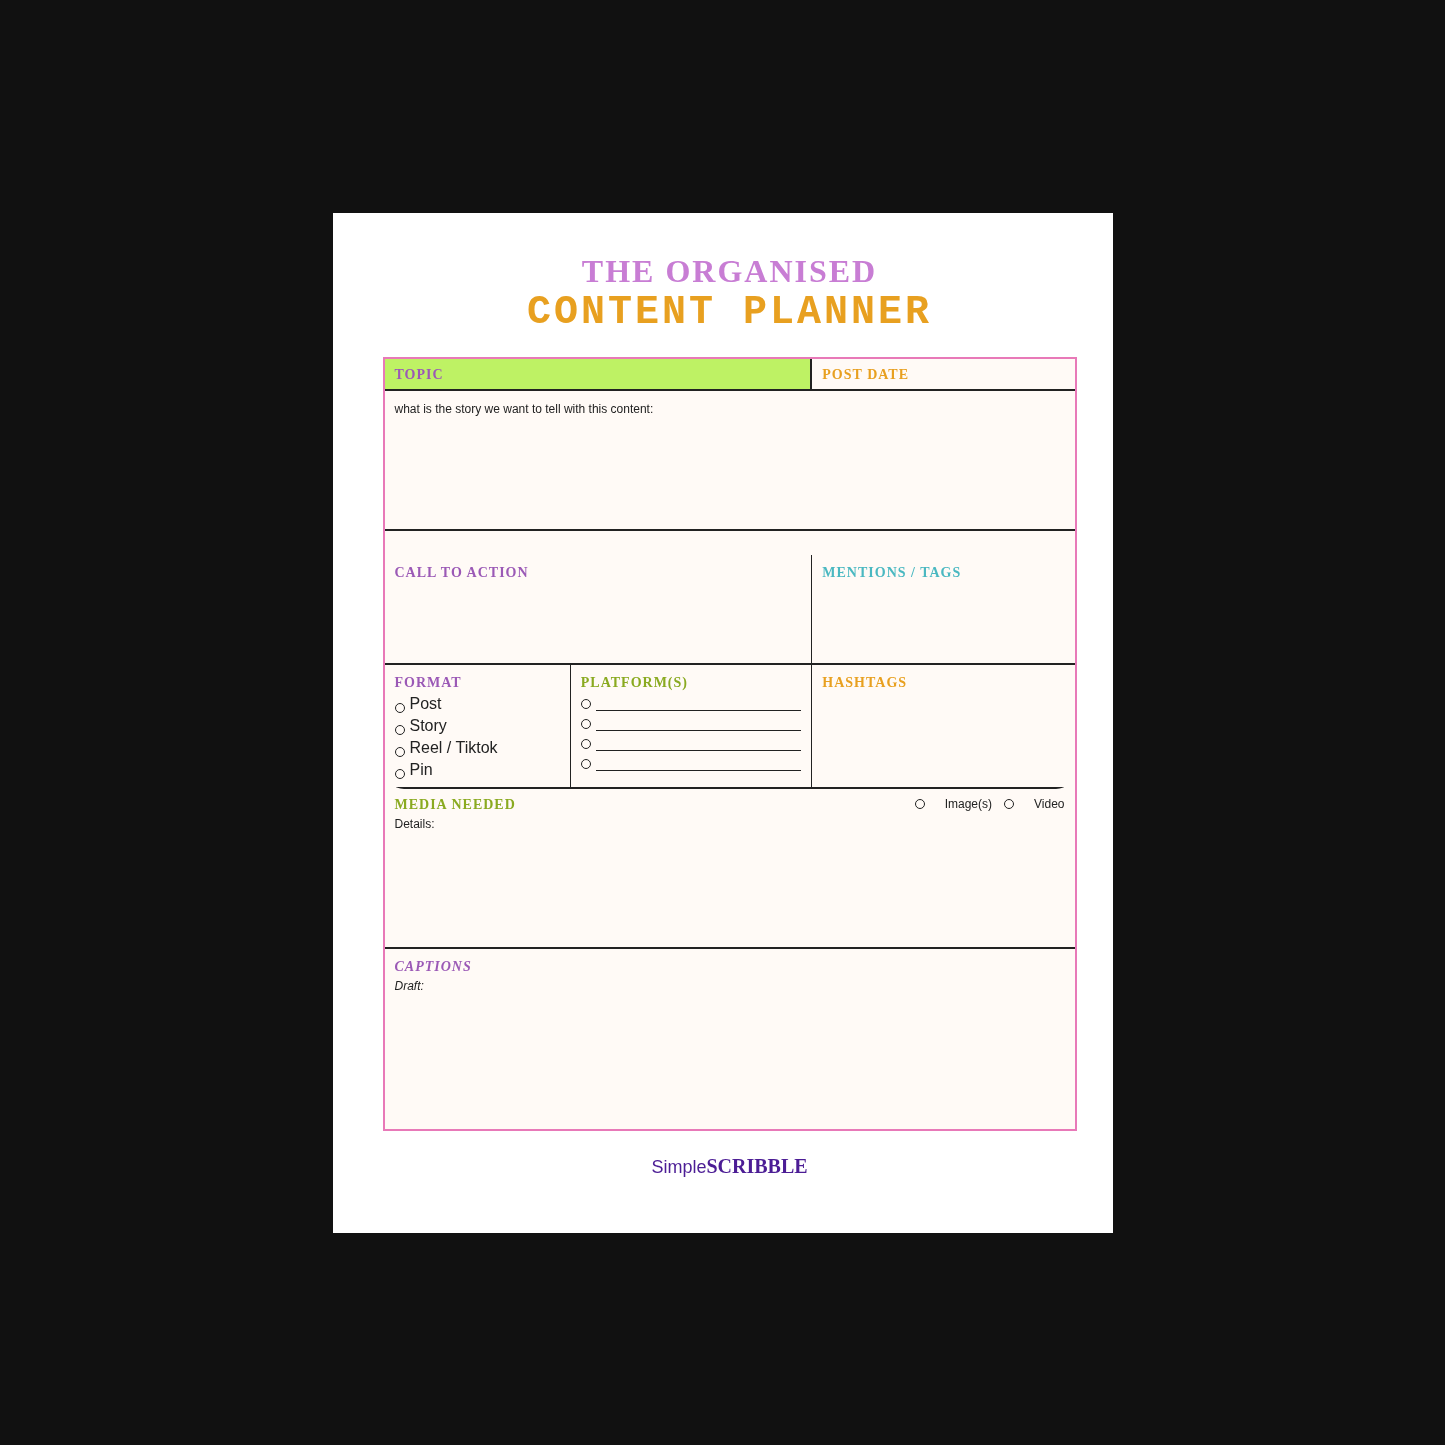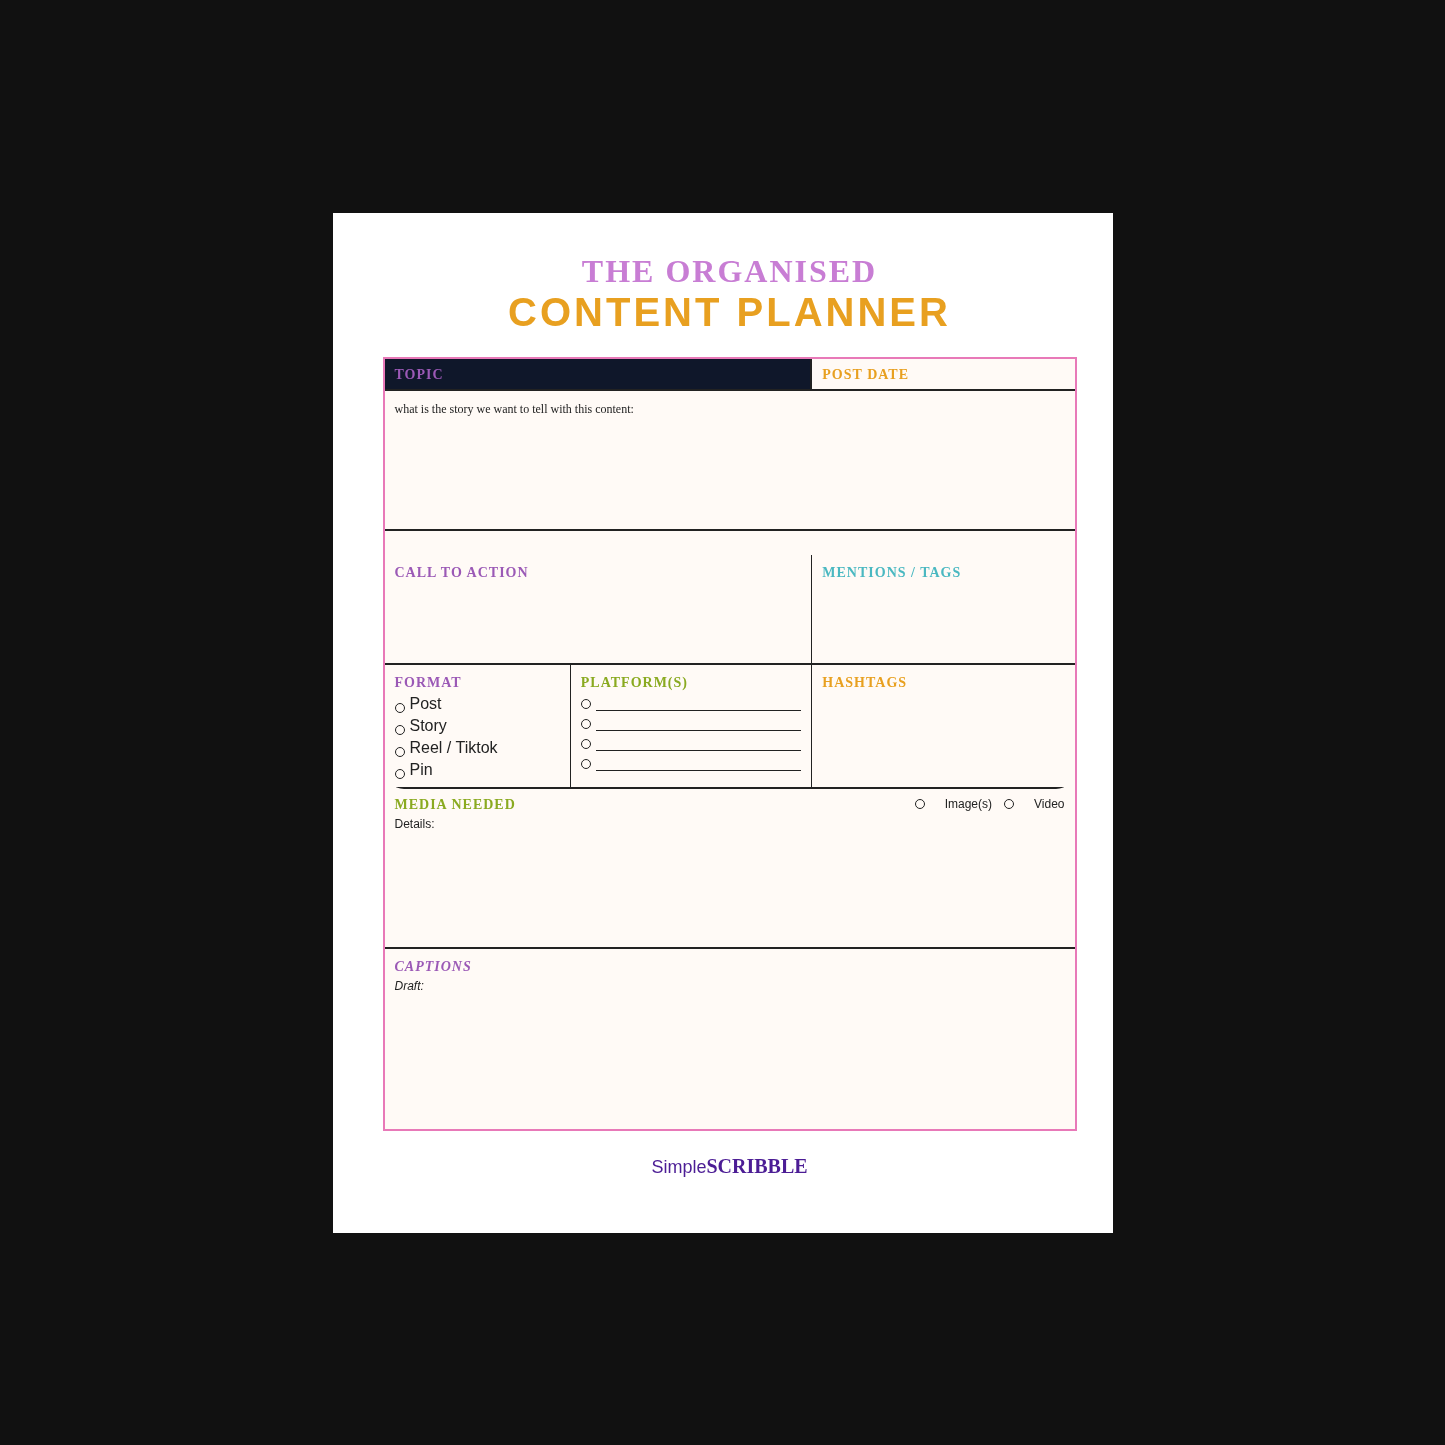--- a/index.html
+++ b/index.html
@@ -34,55 +34,54 @@
       letter-spacing: 2px;
       text-transform: uppercase;
       font-family: 'Comic Sans MS', 'Chalkboard SE', cursive;
     }
 
     .title-line2 {
       font-size: 40px;
       font-weight: 900;
       letter-spacing: 3px;
       text-transform: uppercase;
-      font-family: Liberation Sans, sans-serif;
+      font-family: Liberation Mono, monospace;
     }
 
     .planner {
       width: 100%;
       border: 2.5px solid #e879b8;
       background: #fffaf6;
     }
 
     
     .row-topic {
       display: flex;
       border-bottom: 2px solid #222;
     }
 
     .cell-topic {
       flex: 1;
       padding: 6px 10px;
       border-right: 2px solid #222;
-      background: #0f172a;
+      background: #bef264;
     }
 
     .cell-postdate {
       flex: 0 0 38%;
       padding: 6px 10px;
       background: #fffaf6;
     }
 
     
     .row-story {
       border-bottom: 2px solid #222;
       padding: 8px 10px;
       min-height: 140px;
       background: #fffaf6;
-      font-family: Liberation Serif, serif;
     }
 
     
     .row-cta {
       display: flex;
       border-bottom: 2px solid #222;
       min-height: 110px;
       margin-top: 24px;
     }
 

